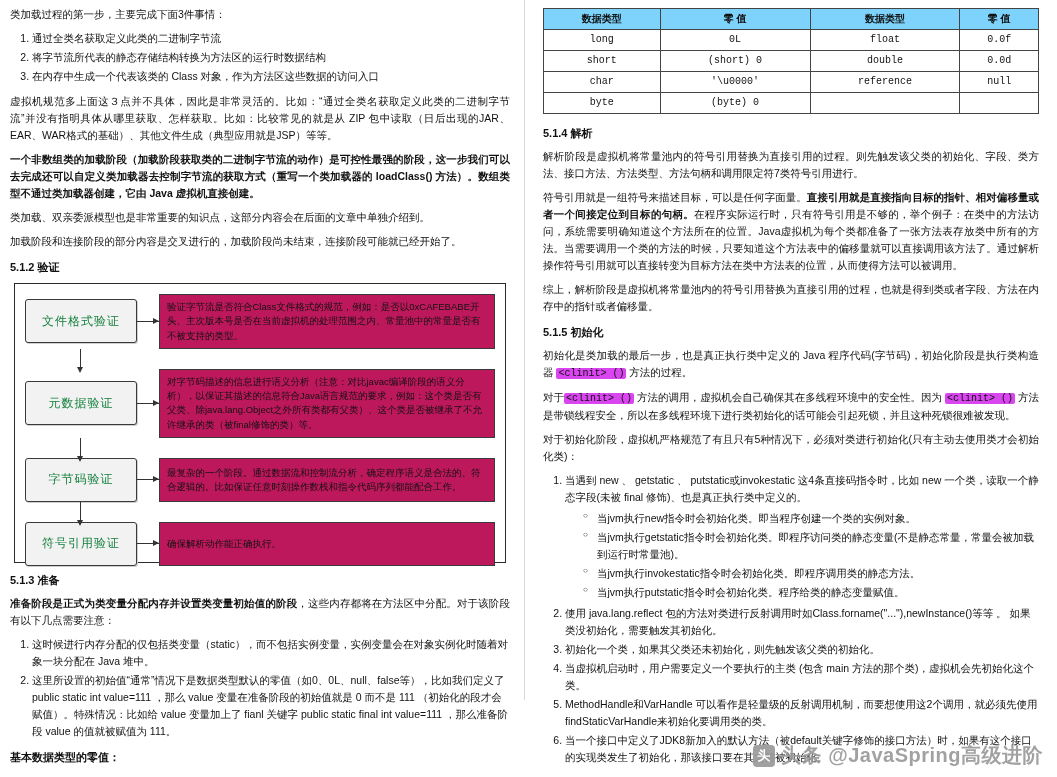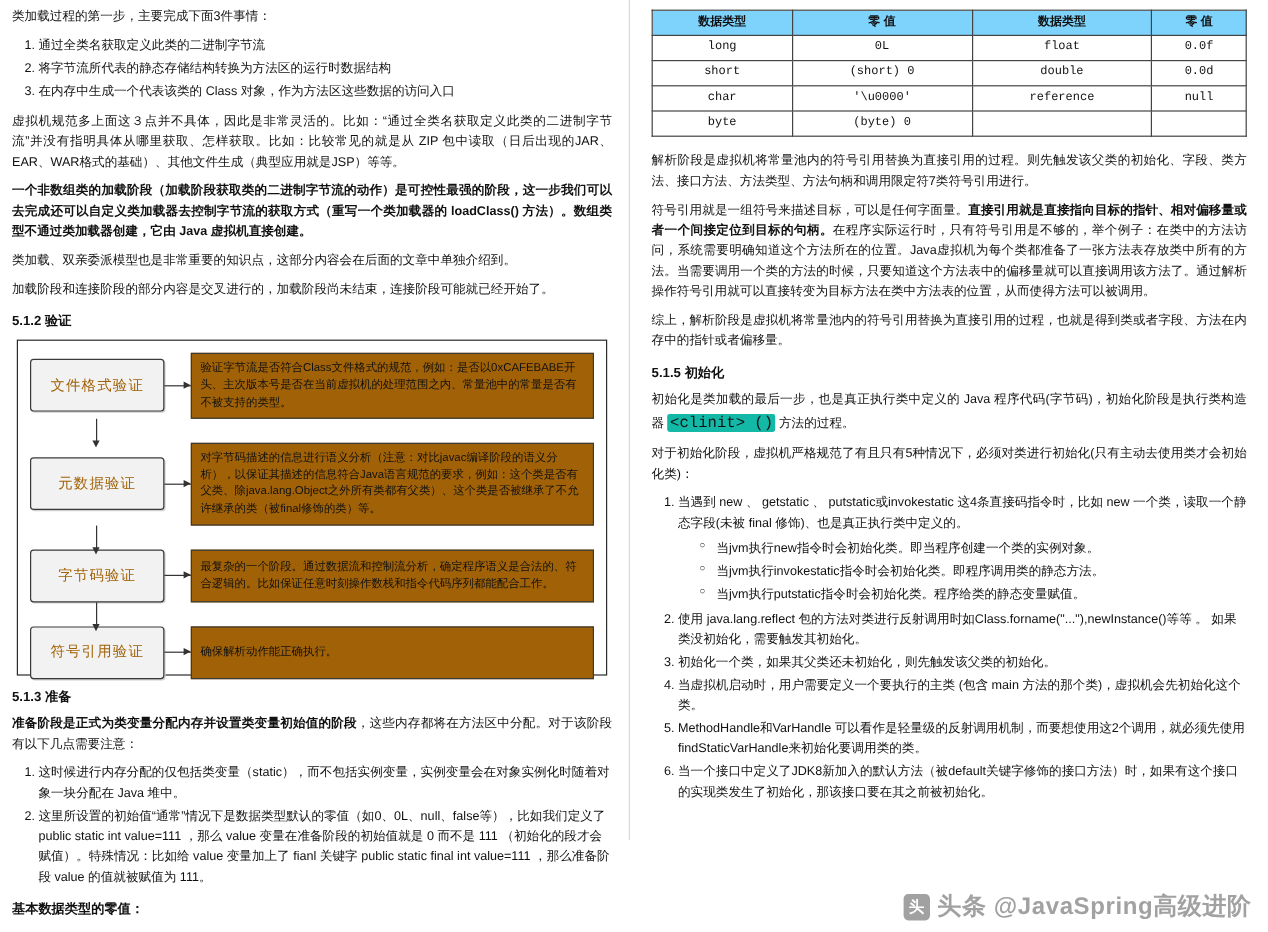--- a/index.html
+++ b/index.html
@@ -24,58 +24,58 @@
   .sec-title { font-weight:bold; font-size:11px; margin:10px 0 7px 0; }
   ol.num { margin:0 0 8px 0; padding-left:22px; }
   ol.num > li { line-height:1.62; margin-bottom:2px; }
   ul.circ { margin:4px 0 4px 0; padding-left:20px; list-style:none; }
   ul.circ > li { line-height:1.62; margin-bottom:2px; position:relative; padding-left:12px; }
   ul.circ > li:before {
     content:"\25CB"; position:absolute; left:-2px; top:0; font-size:8px; color:#222;
   }
   .code {
     font-family:"Liberation Mono", monospace;
-    font-size:13px;
-    background:#14b8a6;
+    font-size:10px;
+    background:#d946ef;
     padding:0 2px;
     border-radius:2px;
   }
 
   
   .flow {
     border:1px solid #2b2b2b;
     margin:8px 4px 6px 4px;
     padding:10px 10px 12px 10px;
     position:relative;
     height:280px;
   }
   .flow-row { display:flex; align-items:center; margin-bottom:10px; }
   .flow-box {
     width:112px; min-height:44px;
     border:1px solid #3a3a3a;
     background:#f2f2f2;
     border-radius:3px;
     display:flex; align-items:center; justify-content:center;
     font-size:12px; letter-spacing:1px;
-    color:#a16207;
+    color:#15803d;
     box-shadow:1px 1px 0 #cfcfcf;
     flex:0 0 auto;
   }
   .flow-arrow {
     width:22px; height:1px; background:#333; position:relative; flex:0 0 auto;
   }
   .flow-arrow:after {
     content:""; position:absolute; right:0; top:-3px;
     border-left:6px solid #333;
     border-top:3.5px solid transparent;
     border-bottom:3.5px solid transparent;
   }
   .flow-note {
     border:1px solid #3a3a3a;
-    background:#a16207;
+    background:#be185d;
     padding:5px 7px;
     font-size:9.5px;
     line-height:1.5;
     flex:1 1 auto;
     min-height:44px;
     display:flex; align-items:center;
   }
   .flow-connector {
     width:112px; height:10px; position:relative;
   }
@@ -232,39 +232,42 @@
         </tr>
         <tr>
           <td class="mono">byte</td>
           <td class="mono">(byte) 0</td>
           <td class="mono"></td>
           <td class="mono"></td>
         </tr>
       </tbody>
     </table>
 
+    <div class="sec-title">5.1.4 解析</div>
 
     <p>解析阶段是虚拟机将常量池内的符号引用替换为直接引用的过程。则先触发该父类的初始化、字段、类方法、接口方法、方法类型、方法句柄和调用限定符7类符号引用进行。</p>
 
     <p><span>符号引用就是一组符号来描述目标，可以是任何字面量。</span><span class="bold">直接引用就是直接指向目标的指针、相对偏移量或者一个间接定位到目标的句柄。</span><span>在程序实际运行时，只有符号引用是不够的，举个例子：在类中的方法访问，系统需要明确知道这个方法所在的位置。Java虚拟机为每个类都准备了一张方法表存放类中所有的方法。当需要调用一个类的方法的时候，只要知道这个方法表中的偏移量就可以直接调用该方法了。通过解析操作符号引用就可以直接转变为目标方法在类中方法表的位置，从而使得方法可以被调用。</span></p>
 
     <p>综上，解析阶段是虚拟机将常量池内的符号引用替换为直接引用的过程，也就是得到类或者字段、方法在内存中的指针或者偏移量。</p>
 
     <div class="sec-title">5.1.5 初始化</div>
 
     <p><span>初始化是类加载的最后一步，也是真正执行类中定义的 Java 程序代码(字节码)，初始化阶段是执行类构造器 </span><span class="code">&lt;clinit&gt; ()</span><span> 方法的过程。</span></p>
 
+    <p><span>对于</span><span class="code">&lt;clinit&gt; ()</span><span> 方法的调用，虚拟机会自己确保其在多线程环境中的安全性。因为 </span><span class="code">&lt;clinit&gt; ()</span><span> 方法是带锁线程安全，所以在多线程环境下进行类初始化的话可能会引起死锁，并且这种死锁很难被发现。</span></p>
 
     <p>对于初始化阶段，虚拟机严格规范了有且只有5种情况下，必须对类进行初始化(只有主动去使用类才会初始化类)：</p>
 
     <ol class="num">
       <li>
         <span>当遇到 new 、 getstatic 、 putstatic或invokestatic 这4条直接码指令时，比如 new 一个类，读取一个静态字段(未被 final 修饰)、也是真正执行类中定义的。</span>
         <ul class="circ">
           <li>当jvm执行new指令时会初始化类。即当程序创建一个类的实例对象。</li>
+          <li>当jvm执行getstatic指令时会初始化类。即程序访问类的静态变量(不是静态常量，常量会被加载到运行时常量池)。</li>
           <li>当jvm执行invokestatic指令时会初始化类。即程序调用类的静态方法。</li>
           <li>当jvm执行putstatic指令时会初始化类。程序给类的静态变量赋值。</li>
         </ul>
       </li>
       <li>使用 java.lang.reflect 包的方法对类进行反射调用时如Class.forname("..."),newInstance()等等 。 如果类没初始化，需要触发其初始化。</li>
       <li>初始化一个类，如果其父类还未初始化，则先触发该父类的初始化。</li>
       <li>当虚拟机启动时，用户需要定义一个要执行的主类 (包含 main 方法的那个类)，虚拟机会先初始化这个类。</li>
       <li>MethodHandle和VarHandle 可以看作是轻量级的反射调用机制，而要想使用这2个调用，就必须先使用findStaticVarHandle来初始化要调用类的类。</li>
       <li>当一个接口中定义了JDK8新加入的默认方法（被default关键字修饰的接口方法）时，如果有这个接口的实现类发生了初始化，那该接口要在其之前被初始化。</li>
     </ol>

